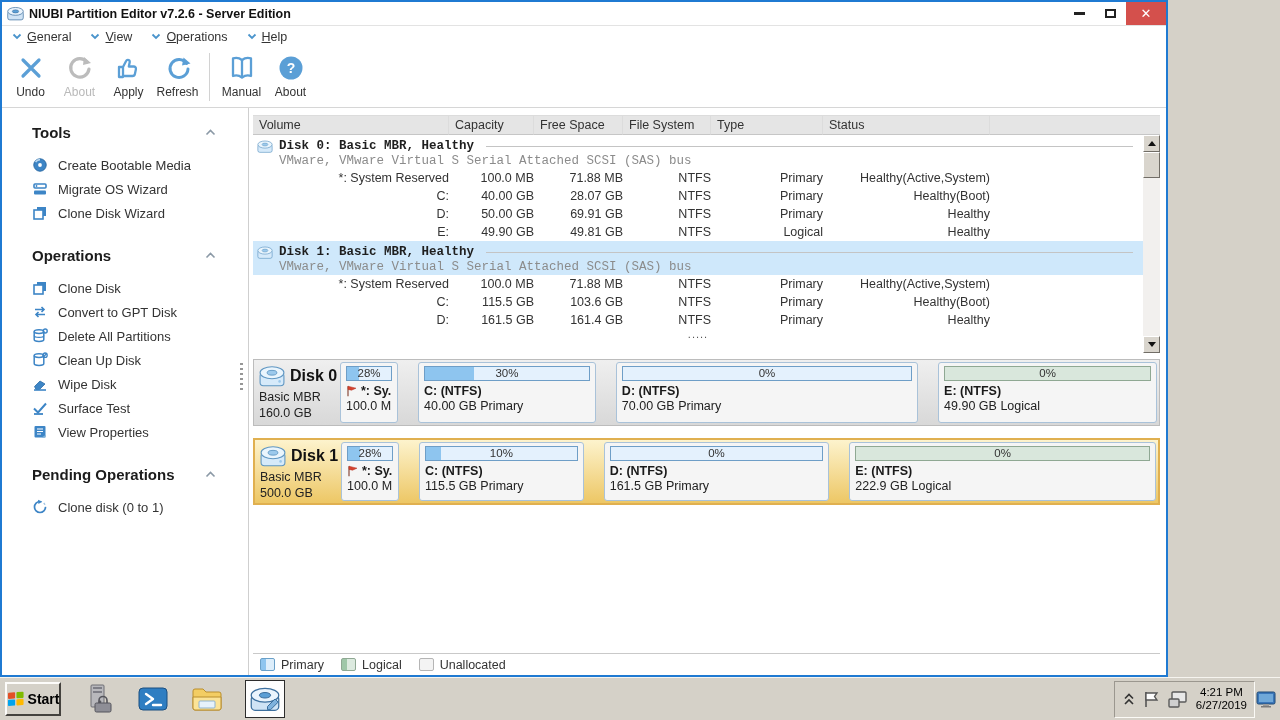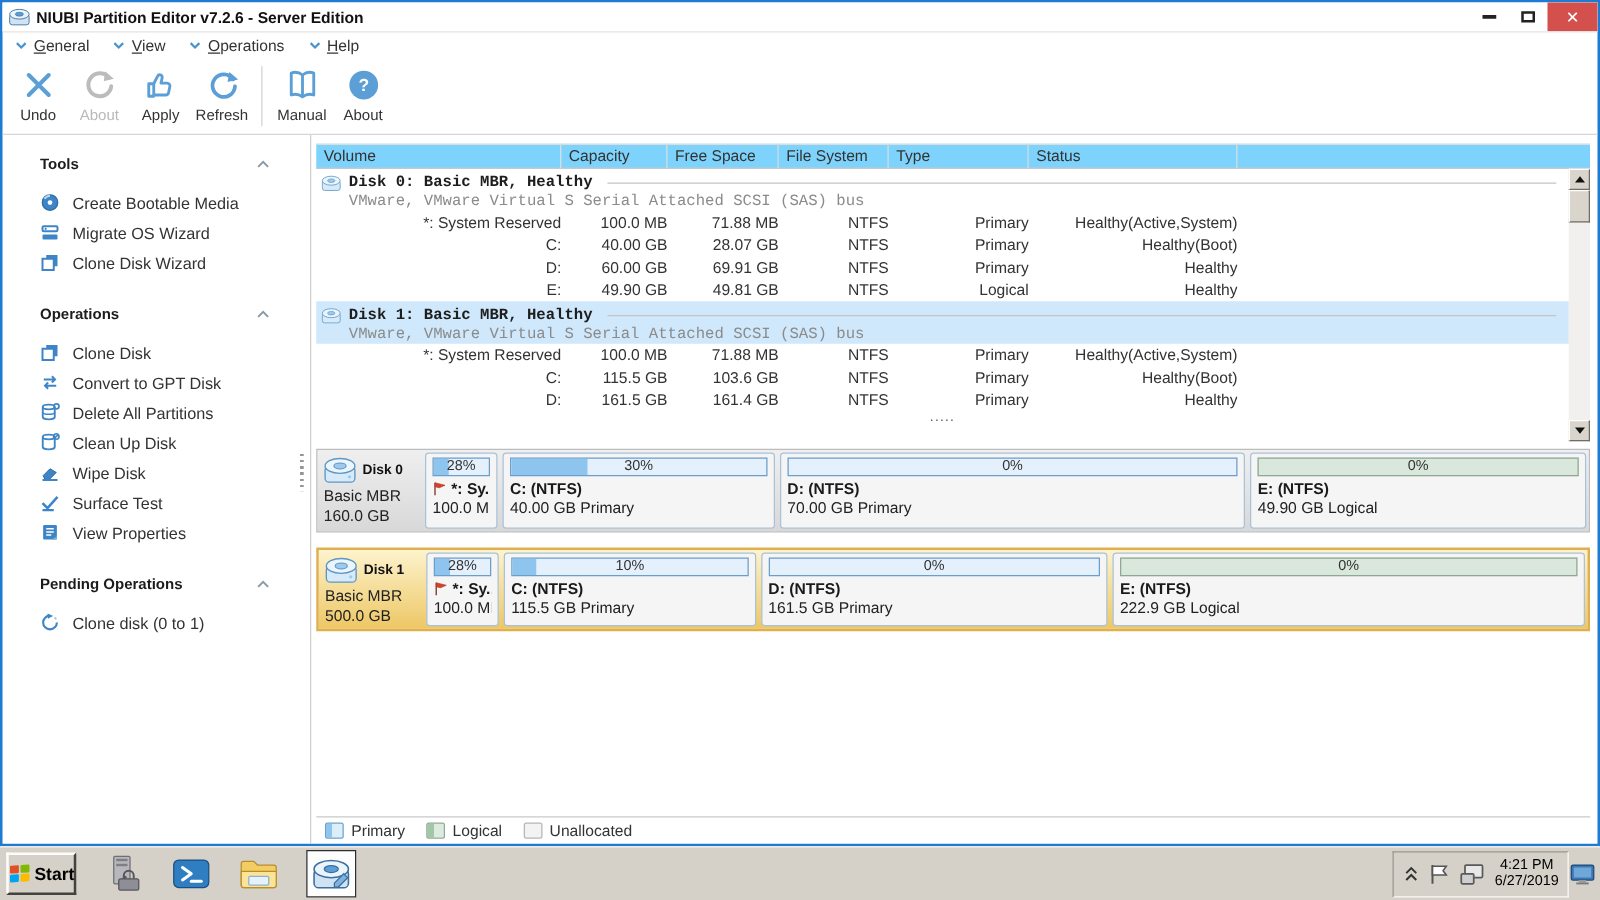--- a/index.html
+++ b/index.html
@@ -1,20 +1,20 @@
 <!DOCTYPE html>
 <html><head>
 <meta charset="utf-8">
 <style>
   * { box-sizing: border-box; margin: 0; padding: 0; }
   html,body { width:1280px; height:720px; overflow:hidden; }
   body { font-family:"Liberation Sans","DejaVu Sans",sans-serif; background:#d5d1c8; position:relative; }
 
   
-  .app-window { position:absolute; top:0; left:0; width:1280px; height:677px;
+  .app-window { position:absolute; top:0; left:0; width:1168px; height:677px;
     background:#fff; border:2px solid #1f7ad2; display:flex; flex-direction:column; }
 
   .titlebar { height:23px; display:flex; align-items:center; padding-left:5px; background:#fff; flex:none; }
   .app-icon { width:17px; height:15px; display:inline-flex; }
   .titlebar .title { font-size:12.5px; font-weight:bold; color:#111; margin-left:5px; }
   .win-controls { margin-left:auto; display:flex; height:100%; }
   .win-btn { width:31px; height:100%; display:flex; align-items:center; justify-content:center; cursor:default; }
   .glyph-min { width:11px; height:3px; background:#222; }
   .glyph-max { width:11px; height:9px; border:2px solid #222; }
   .win-btn.close { width:40px; background:#d4504c; }
@@ -28,34 +28,34 @@
   .tool { width:49px; display:flex; flex-direction:column; align-items:center; padding-top:7px; gap:3px; }
   .tool-label { font-size:12px; color:#333; }
   .tool.disabled .tool-label { color:#b9b9b9; }
   .tb-sep { width:1px; background:#d2d2d2; margin:6px 7px 6px 7px; }
 
   .content { flex:1; display:flex; min-height:0; }
 
   
   .sidebar { width:247px; flex:none; border-right:1px solid #cfcfcf; position:relative; padding:16px 0 0 30px; }
   .side-section { margin-bottom:10px; }
-  .side-header { display:flex; align-items:center; font-size:12px; font-weight:bold; color:#1c1c1c; margin-bottom:12px; padding-right:32px; }
+  .side-header { display:flex; align-items:center; font-size:15px; font-weight:bold; color:#1c1c1c; margin-bottom:12px; padding-right:32px; }
   .side-header .collapse { margin-left:auto; display:inline-flex; }
   .side-item { display:flex; align-items:center; gap:10px; height:24px; font-size:13px; color:#333; cursor:default; }
   .side-item .sicon { width:16px; height:16px; display:inline-flex; flex:none; }
   .side-grip { position:absolute; right:5px; top:255px; width:3px; height:30px;
     background:repeating-linear-gradient(to bottom,#969696 0 2px,transparent 2px 5px); }
 
   
   .main { flex:1; min-width:0; display:flex; flex-direction:column; padding:7px 6px 0 4px; }
 
   .table-wrap { height:238px; flex:none; display:flex; flex-direction:column; font-size:12.5px; color:#333; }
   .thead { display:flex; height:20px; flex:none; }
   .th { border-top:1px solid #dcdcdc; border-bottom:1px solid #c6c6c6; border-right:1px solid #dcdcdc;
-        display:flex; align-items:center; padding-left:6px; background:#7dd3fc; }
+        display:flex; align-items:center; padding-left:6px; background:#e5e5e5; }
   .th.c-fill { border-right:none; }
   .c-vol{width:196px;flex:none} .c-cap{width:85px;flex:none} .c-free{width:89px;flex:none}
   .c-fs{width:88px;flex:none} .c-type{width:112px;flex:none} .c-status{width:167px;flex:none}
   .c-fill{flex:1}
   .tbody { flex:1; display:flex; min-height:0; }
   .rows-col { flex:1; min-width:0; display:flex; flex-direction:column; }
   .tgroup { padding-top:3px; height:34px; flex:none;font-family:Liberation Mono, monospace; }
   .tgroup.selected { background:#cfe8fb; }
   .tg-line1 { display:flex; align-items:center; padding-left:4px; height:16px; }
   .tg-icon { width:16px; height:13px; display:inline-flex; margin-right:6px; }
@@ -77,23 +77,23 @@
   .sb-track { flex:1; }
 
   
   .disk-map { margin-top:6px; display:flex; flex-direction:column; gap:12px; flex:none; }
   .disk-row { height:67px; display:flex; padding:2px; }
   .disk-row.normal { background:linear-gradient(#efefef,#d8d8d8); border:1px solid #bcbcbc; }
   .disk-row.selected { background:linear-gradient(#fdf3cd,#edc765); border:2px solid #e0b050; }
   .disk-info { width:84px; flex:none; padding:1px 2px 0 3px; font-size:12.5px; color:#222; }
   .di-line1 { display:flex; align-items:center; gap:5px; height:26px; }
   .di-icon { width:26px; height:22px; display:inline-flex; }
-  .di-name { font-weight:bold; font-size:11px; color:#111; }
+  .di-name { font-weight:bold; font-size:16px; color:#111; }
   .di-sub { height:16px; line-height:16px; }
-  .parts { flex:1; min-width:0; display:flex; gap:4px; }
+  .parts { flex:1; min-width:0; display:flex; gap:20px; }
   .part { border:1px solid #a9c2d9; border-radius:3px; background:#f5f5f5; padding:3px 5px 0 5px;
           display:flex; flex-direction:column; min-width:0; flex:1 1 0; }
   .part.sysres { flex:0 0 58px; }
   .pbar { height:15px; flex:none; border:1px solid #6e9ec7; background:#e4f1fd; position:relative;
           font-size:11.5px; line-height:13px; text-align:center; color:#333; overflow:hidden; }
   .pbar .fill { position:absolute; left:0; top:0; bottom:0; background:#8ec5ef; }
   .pbar .ptext { position:relative; }
   .part.logical .pbar { border-color:#8fa893; background:#d9e7dc; }
   .part.logical .pbar .fill { background:#9fc7a8; }
   .plabel { display:flex; align-items:center; gap:3px; margin-top:2px; font-size:12.5px; font-weight:bold;
@@ -414,21 +414,21 @@
             <div class="trow">
               <div class="cell c-vol">C:</div>
               <div class="cell c-cap">40.00 GB</div>
               <div class="cell c-free">28.07 GB</div>
               <div class="cell c-fs">NTFS</div>
               <div class="cell c-type">Primary</div>
               <div class="cell c-status">Healthy(Boot)</div>
             </div>
             <div class="trow">
               <div class="cell c-vol">D:</div>
-              <div class="cell c-cap">60.00 GB</div>
+              <div class="cell c-cap">50.00 GB</div>
               <div class="cell c-free">69.91 GB</div>
               <div class="cell c-fs">NTFS</div>
               <div class="cell c-type">Primary</div>
               <div class="cell c-status">Healthy</div>
             </div>
             <div class="trow">
               <div class="cell c-vol">E:</div>
               <div class="cell c-cap">49.90 GB</div>
               <div class="cell c-free">49.81 GB</div>
               <div class="cell c-fs">NTFS</div>

